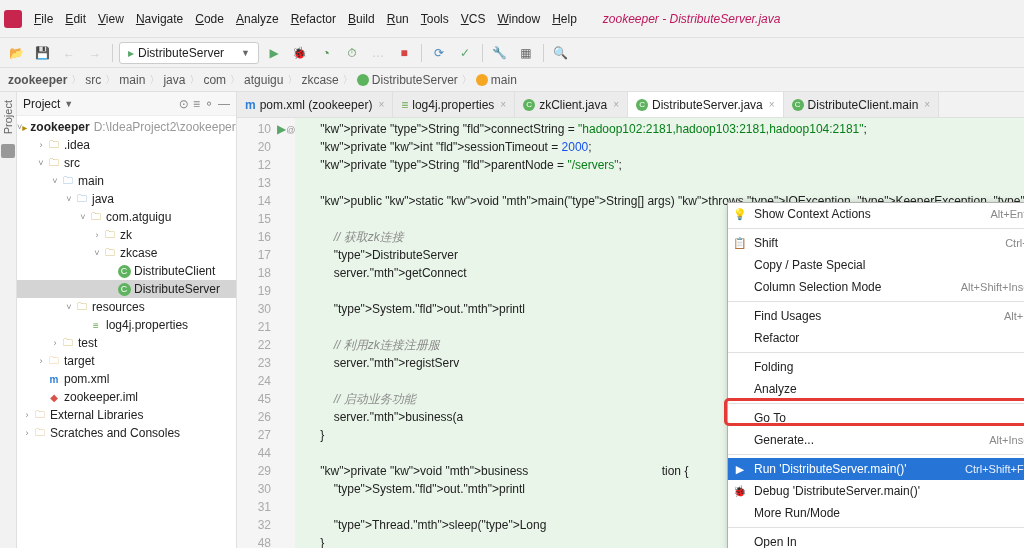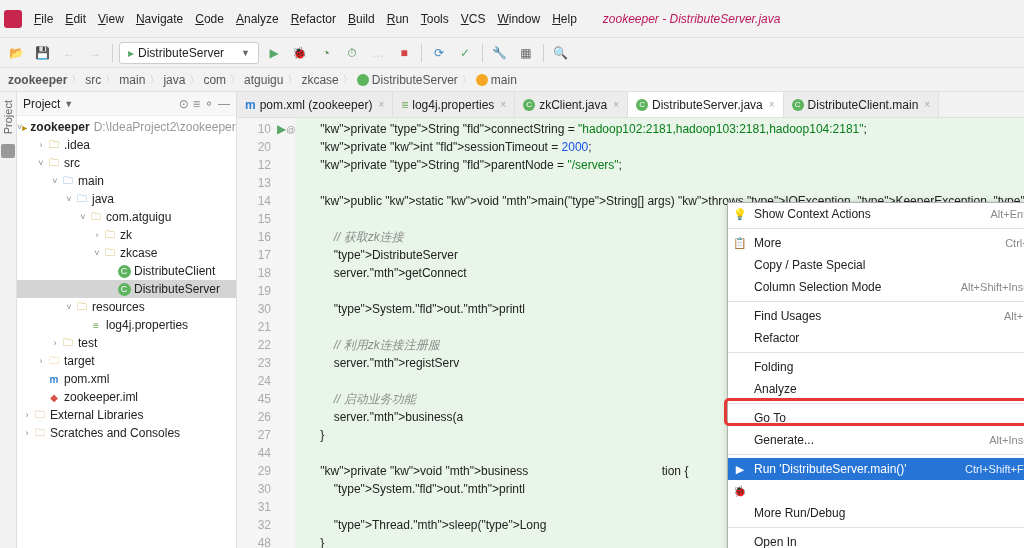--- a/index.html
+++ b/index.html
@@ -352,21 +352,21 @@
 
     <div class="ctxmenu" id="ctxmenu">
         <div class="mrow">
           <span class="micon">💡</span>
           <span>Show Context Actions</span>
           <span class="sc">Alt+Enter</span>
         </div>
         <div class="msep"></div>
         <div class="mrow">
           <span class="micon">📋</span>
-          <span>More</span>
+          <span>Shift</span>
           <span class="sc">Ctrl+V</span>
         </div>
         <div class="mrow">
           <span>Copy / Paste Special</span>
         </div>
         <div class="mrow">
           <span>Column Selection Mode</span>
           <span class="sc">Alt+Shift+Insert</span>
         </div>
         <div class="msep"></div>
@@ -393,23 +393,24 @@
           <span class="sc">Alt+Insert</span>
         </div>
         <div class="msep"></div>
         <div class="mrow hl">
           <span class="micon">▶</span>
           <span>Run 'DistributeServer.main()'</span>
           <span class="sc">Ctrl+Shift+F10</span>
         </div>
         <div class="mrow">
           <span class="micon">🐞</span>
-        </div>
-        <div class="mrow">
-          <span>More Run/Debug</span>
+          <span>Debug 'DistributeServer.main()'</span>
+        </div>
+        <div class="mrow">
+          <span>More Run/Mode</span>
         </div>
         <div class="msep"></div>
         <div class="mrow">
           <span>Open In</span>
         </div>
         <div class="msep"></div>
         <div class="mrow"></div>
       </div>
     <div class="hl-outline" style="left:487px;top:306px;width:326px;height:28px"></div>
   </div>

